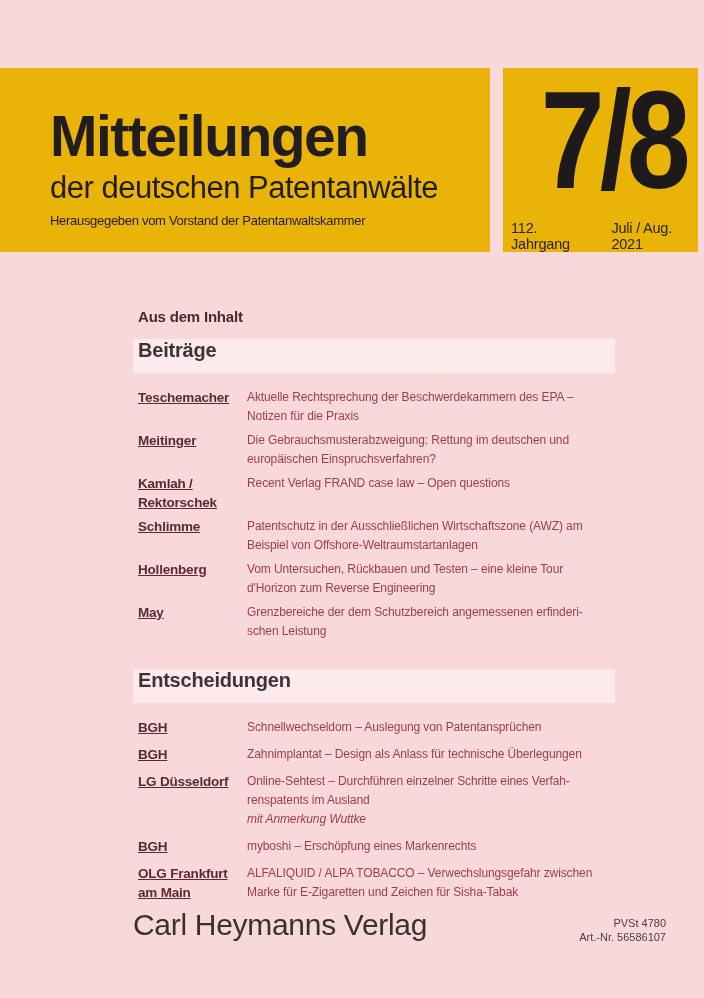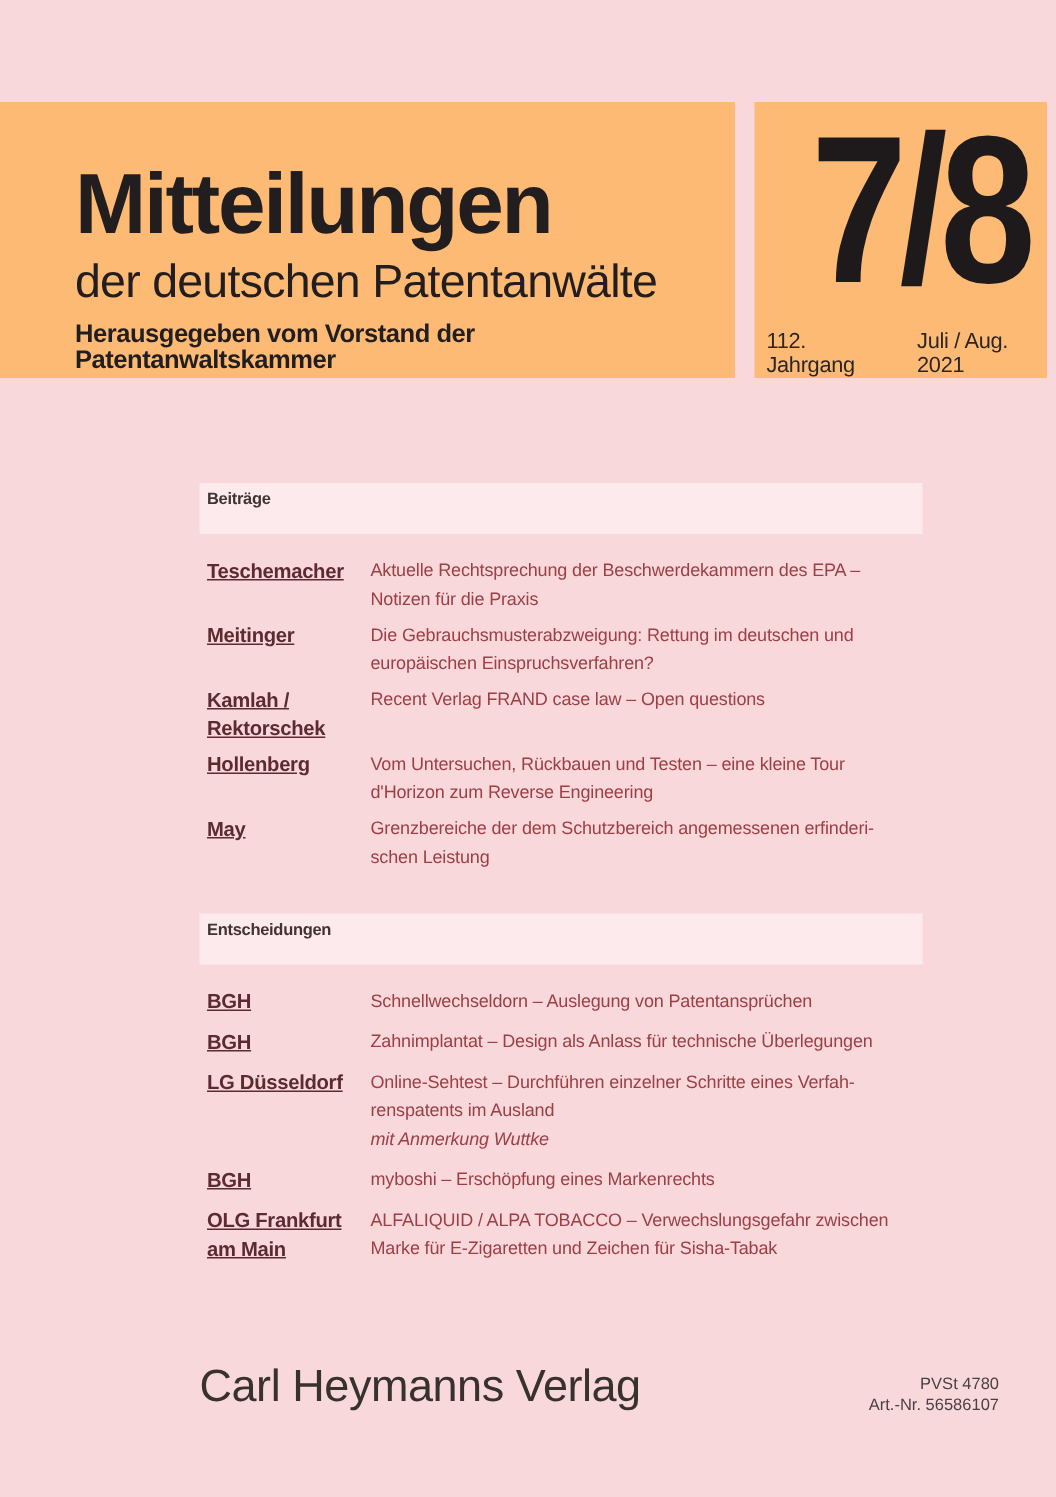--- a/index.html
+++ b/index.html
@@ -8,37 +8,37 @@
     font-family: "Liberation Sans", sans-serif;
     -webkit-font-smoothing: antialiased;
   }
   .page {
     position: relative;
     width: 704px; height: 998px;
     background: #f9d8db;
     overflow: hidden;
   }
   
-  .panel { position: absolute; background: #fdba74; top: 68px; height: 184px; }
+  .panel { position: absolute; background: #eab308; top: 68px; height: 184px; }
   .panel-left  { left: 0;     width: 490px; }
   .panel-right { left: 503px; width: 195px; }
 
   .journal-title {
     position: absolute; left: 50px; top: 40px;
     font-size: 57px; font-weight: 700; letter-spacing: -1.5px;
     color: #221d1e; line-height: 1;
   }
   .journal-subtitle {
     position: absolute; left: 50px; top: 104px;
     font-size: 31px; font-weight: 400; letter-spacing: -0.5px;
     color: #221d1e; line-height: 1;
   }
   .journal-tagline {
     position: absolute; left: 50px; top: 146px;
-    font-size: 17px; font-weight: 700; letter-spacing: -0.3px;
+    font-size: 13px; font-weight: 400; letter-spacing: -0.3px;
     color: #221d1e; line-height: 1;
   }
   .issue-number {
     position: absolute; right: 12px; top: 2px;
     font-size: 140px; font-weight: 700; line-height: 1;
     letter-spacing: -6px; color: #1e191a;
     transform: scaleX(0.82); transform-origin: 100% 0;
   }
   .issue-meta {
     position: absolute; left: 8px; top: 152px;
@@ -49,21 +49,21 @@
   
   .contents { position: absolute; left: 133px; top: 308px; width: 482px; }
   .contents-heading {
     padding-left: 5px; font-size: 15px; font-weight: 700;
     color: #4f262c; letter-spacing: -0.2px;
   }
   .section { margin-top: 0; }
   .section-bar {
     margin-top: 14px; height: 34px; background: #fdeaec;
     line-height: 23px; padding-left: 5px;
-    font-size: 11px; font-weight: 700; color: #3f3336;
+    font-size: 20px; font-weight: 700; color: #3f3336;
     letter-spacing: -0.2px;
   }
   .rows { margin-top: 15px; }
   .row { display: flex; align-items: flex-start; }
   .section-beitraege .row { margin-bottom: 5px; }
   .section-entscheidungen .row { margin-bottom: 8px; }
   .row-label {
     flex: none; width: 109px; padding-left: 5px;
     font-size: 13.5px; font-weight: 700; color: #5c2b31;
     line-height: 19px; white-space: pre-line; letter-spacing: -0.2px; text-decoration: underline;
@@ -100,20 +100,21 @@
 
   <div class="panel panel-right">
     <div class="issue-number">7/8</div>
     <div class="issue-meta">
       <span>112. Jahrgang</span>
       <span>Juli / Aug. 2021</span>
     </div>
   </div>
 
   <div class="contents">
+    <div class="contents-heading">Aus dem Inhalt</div>
 
     <div class="section section-beitraege">
       <div class="section-bar">Beiträge</div>
       <div class="rows">
 
           <div class="row">
             <div class="row-label">Teschemacher</div>
             <div class="row-desc"><span>Aktuelle Rechtsprechung der Beschwerdekammern des EPA –
 Notizen für die Praxis</span><div class="row-note"></div></div>
           </div>
@@ -123,20 +124,25 @@
             <div class="row-desc"><span>Die Gebrauchsmusterabzweigung: Rettung im deutschen und
 europäischen Einspruchsverfahren?</span><div class="row-note"></div></div>
           </div>
 
           <div class="row">
             <div class="row-label">Kamlah /
 Rektorschek</div>
             <div class="row-desc"><span>Recent Verlag FRAND case law – Open questions</span><div class="row-note"></div></div>
           </div>
 
+          <div class="row">
+            <div class="row-label">Schlimme</div>
+            <div class="row-desc"><span>Patentschutz in der Ausschließlichen Wirtschaftszone (AWZ) am
+Beispiel von Offshore-Weltraumstartanlagen</span><div class="row-note"></div></div>
+          </div>
 
           <div class="row">
             <div class="row-label">Hollenberg</div>
             <div class="row-desc"><span>Vom Untersuchen, Rückbauen und Testen – eine kleine Tour
 d'Horizon zum Reverse Engineering</span><div class="row-note"></div></div>
           </div>
 
           <div class="row">
             <div class="row-label">May</div>
             <div class="row-desc"><span>Grenzbereiche der dem Schutzbereich angemessenen erfinderi-

